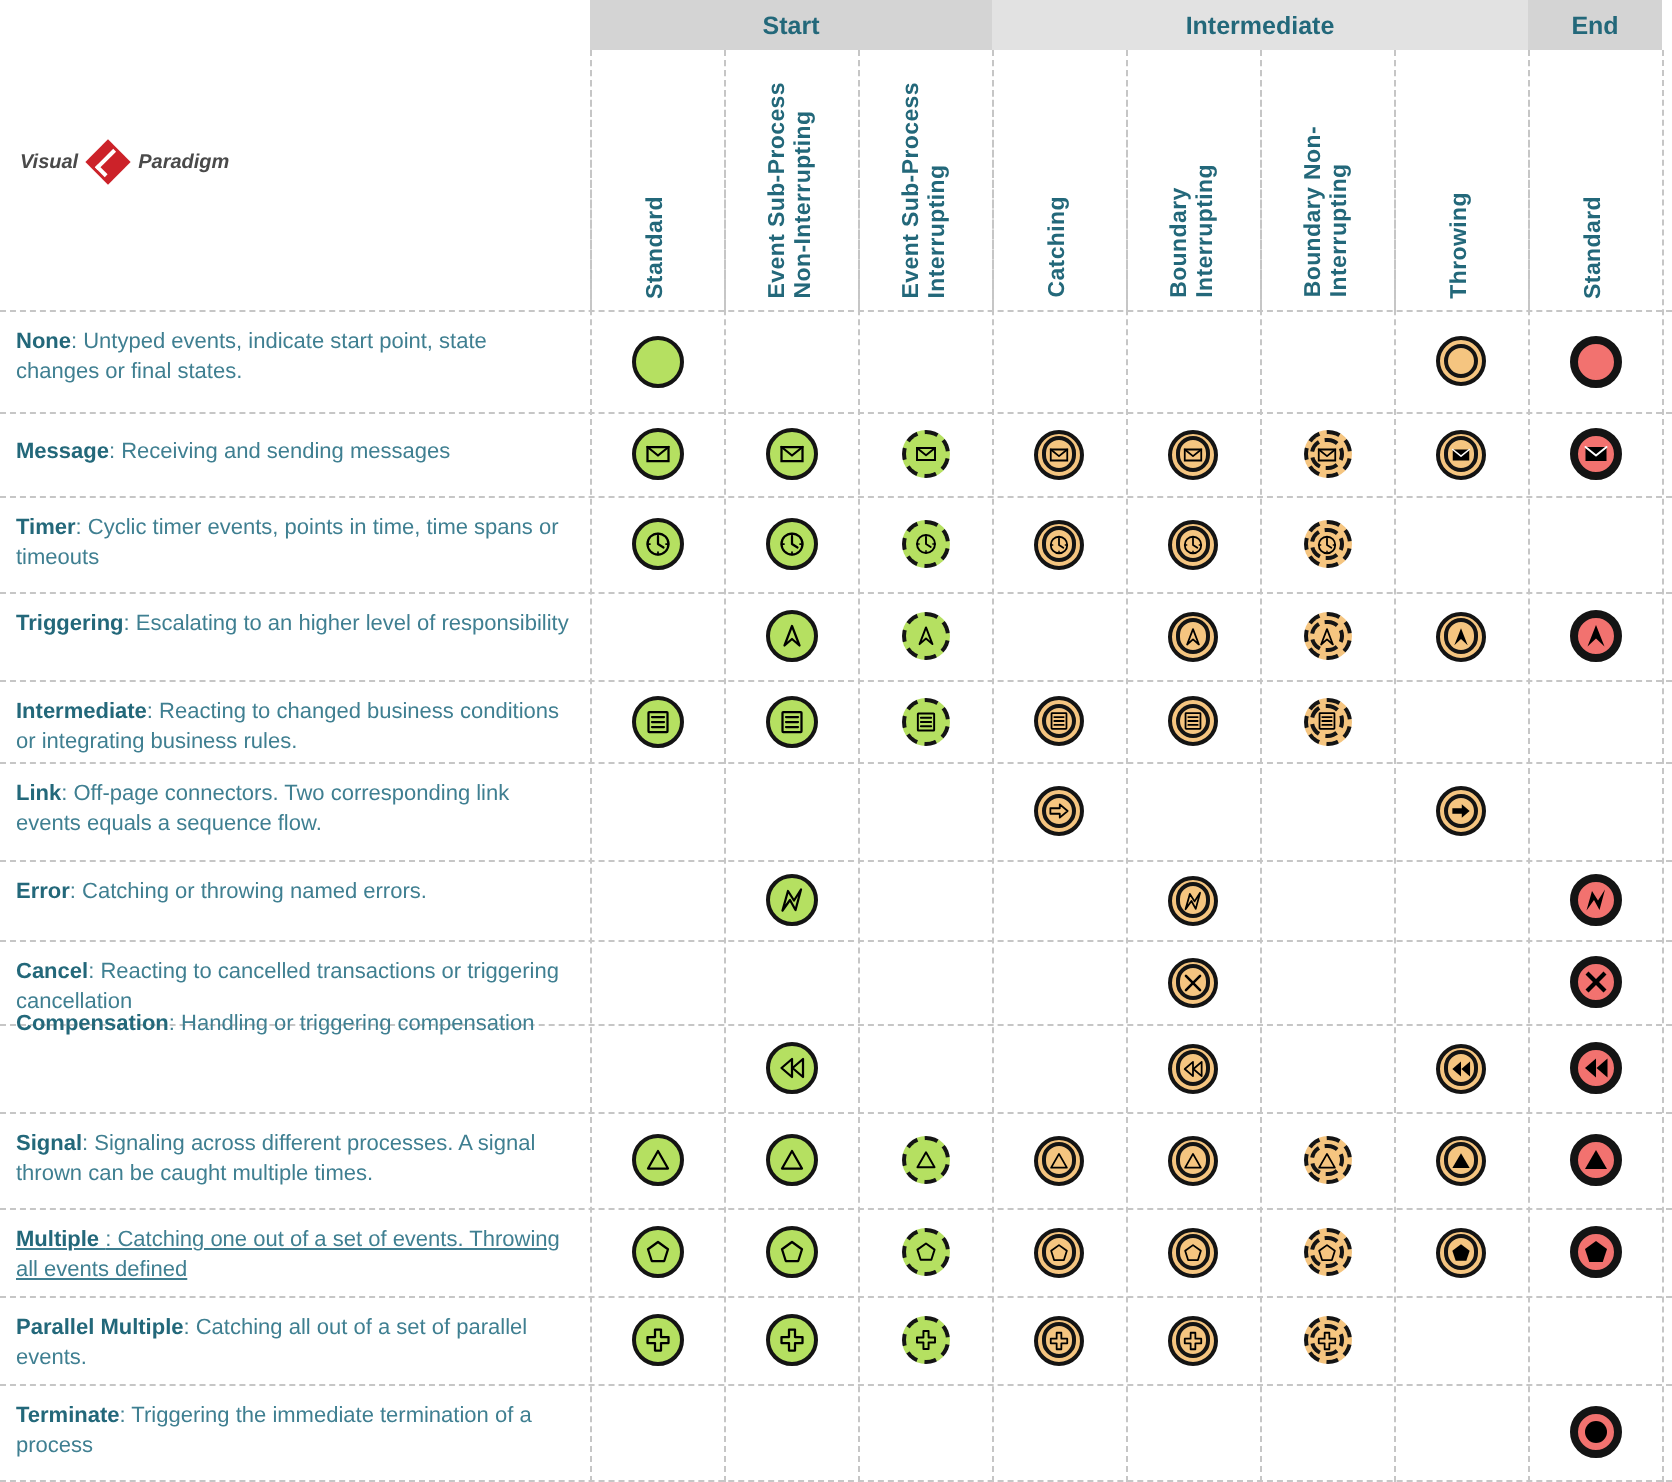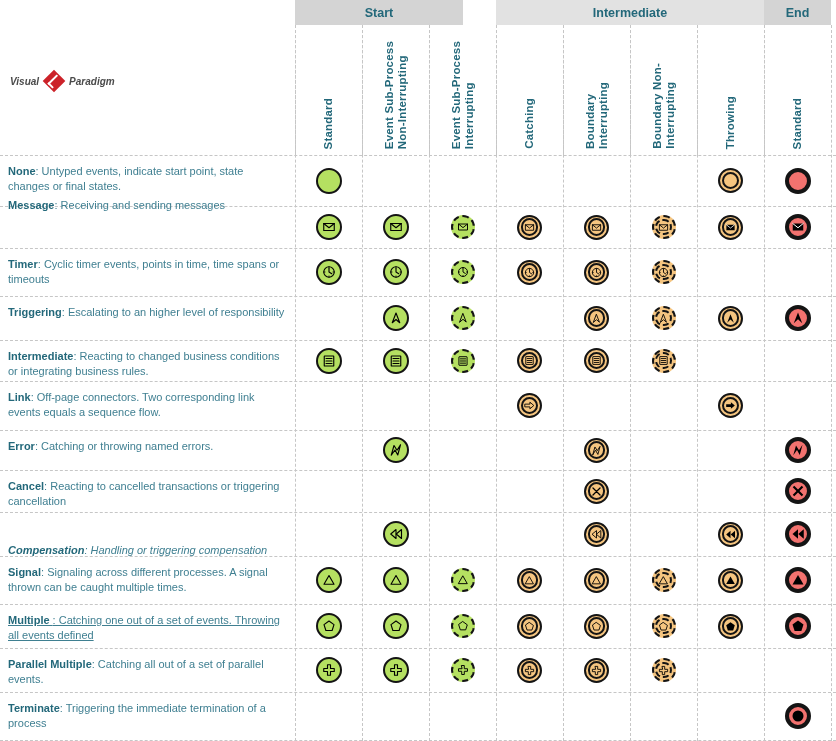--- a/index.html
+++ b/index.html
@@ -88,21 +88,21 @@
       <span class="lw">Visual</span>
       <span class="mark">
           <i></i>
           <b></b>
         </span>
       <span class="lw">Paradigm</span>
     </div>
   </div>
 
   <div id="bands">
-      <div class="gband" style="left: 295px; width: 168px; background: rgb(212, 212, 212);">Start</div>
+      <div class="gband" style="left: 295px; width: 201px; background: rgb(212, 212, 212);">Start</div>
       <div class="gband" style="left: 496px; width: 268px; background: rgb(226, 226, 226);">Intermediate</div>
       <div class="gband" style="left: 764px; width: 67px; background: rgb(212, 212, 212);">End</div>
     </div>
   <div id="heads">
       <div class="colhead" style="left: 295px; width: 67px;">
         <span>Standard</span>
       </div>
       <div class="colhead" style="left: 362px; width: 67px;">
         <span>Event Sub-Process
 Non-Interrupting</span>
@@ -149,28 +149,28 @@
       <div class="hline" style="top: 470px;"></div>
       <div class="hline" style="top: 512px;"></div>
       <div class="hline" style="top: 556px;"></div>
       <div class="hline" style="top: 604px;"></div>
       <div class="hline" style="top: 648px;"></div>
       <div class="hline" style="top: 692px;"></div>
       <div class="hline" style="top: 740px;"></div>
     </div>
   <div id="labels">
       <div class="rowlabel" style="top: 164px;"><b>None</b><span>: Untyped events, indicate start point, state changes or final states.</span></div>
-      <div class="rowlabel" style="top: 198px;"><b>Message</b><span>: Receiving and sending messages</span></div>
+      <div class="rowlabel" style="top: 219px;"><b>Message</b><span>: Receiving and sending messages</span></div>
       <div class="rowlabel" style="top: 257px;"><b>Timer</b><span>: Cyclic timer events, points in time, time spans or timeouts</span></div>
       <div class="rowlabel" style="top: 305px;"><b>Triggering</b><span>: Escalating to an higher level of responsibility</span></div>
       <div class="rowlabel" style="top: 349px;"><b>Intermediate</b><span>: Reacting to changed business conditions or integrating business rules.</span></div>
       <div class="rowlabel" style="top: 390px;"><b>Link</b><span>: Off-page connectors. Two corresponding link events equals a sequence flow.</span></div>
       <div class="rowlabel" style="top: 439px;"><b>Error</b><span>: Catching or throwing named errors.</span></div>
       <div class="rowlabel" style="top: 479px;"><b>Cancel</b><span>: Reacting to cancelled transactions or triggering cancellation</span></div>
-      <div class="rowlabel" style="top: 543px; font-style: italic;"><b>Compensation</b><span>: Handling or triggering compensation</span></div>
+      <div class="rowlabel" style="top: 505px;"><b>Compensation</b><span>: Handling or triggering compensation</span></div>
       <div class="rowlabel" style="top: 565px;"><b>Signal</b><span>: Signaling across different processes. A signal thrown can be caught multiple times.</span></div>
       <div class="rowlabel" style="top: 613px; text-decoration: underline;"><b>Multiple </b><span>: Catching one out of a set of events. Throwing all events defined</span></div>
       <div class="rowlabel" style="top: 657px;"><b>Parallel Multiple</b><span>: Catching all out of a set of parallel events.</span></div>
       <div class="rowlabel" style="top: 701px;"><b>Terminate</b><span>: Triggering the immediate termination of a process</span></div>
     </div>
   <div id="cells">
       <div class="cell" style="left: 295px; top: 155px; height: 51px;">
         <span class="ev" style="width: 26px; height: 26px;">
           <span class="ring" style="background: rgb(181, 224, 97); border: 2.6px solid rgb(20, 20, 20);"></span>
         </span>

